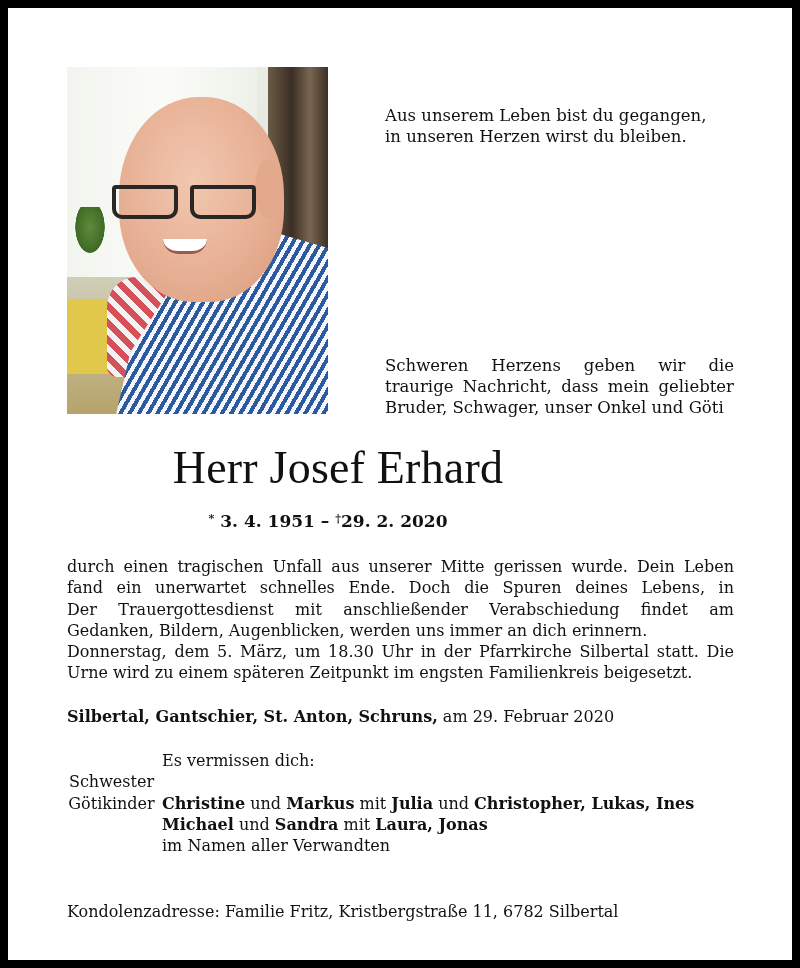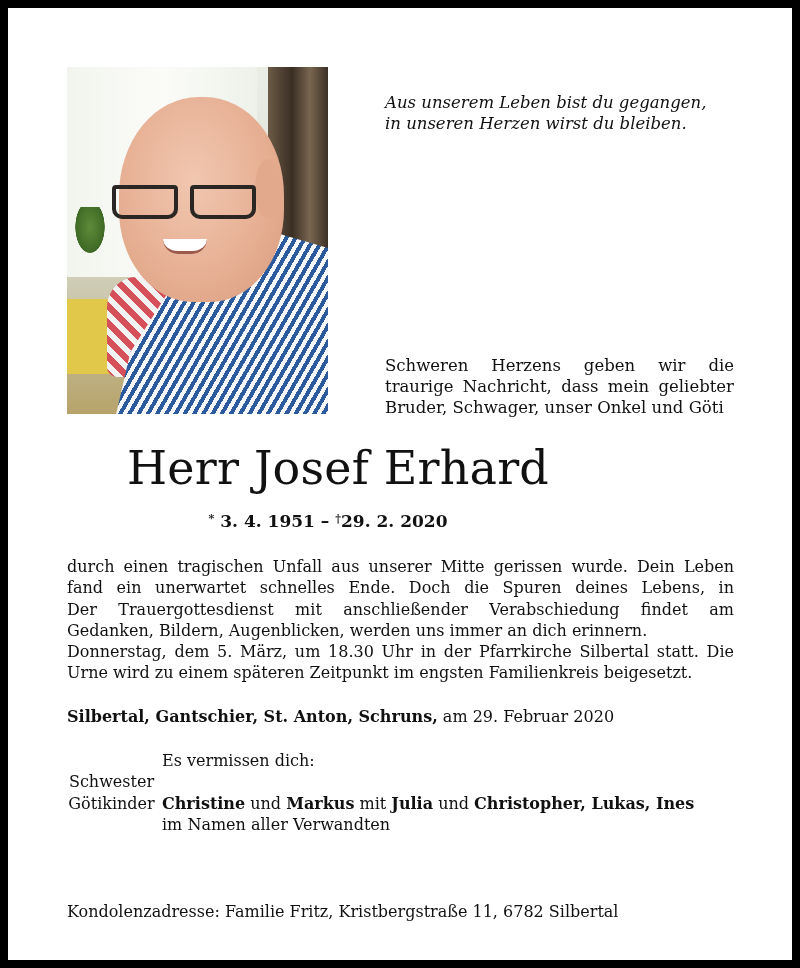--- a/index.html
+++ b/index.html
@@ -58,33 +58,33 @@
     .photo .ear {
       position: absolute; left: 188px; top: 92px; width: 26px; height: 60px;
       background: #e3a98c; border-radius: 50%;
     }
     .photo .shirt {
       position: absolute; left: 45px; top: 165px; width: 230px; height: 200px;
       background: repeating-linear-gradient(120deg, #2b5b9e 0 4px, #f4f6fb 4px 8px);
       clip-path: polygon(30% 20%, 70% 0%, 100% 10%, 100% 100%, 0% 100%, 8% 60%);
     }
     .quote {
-      position: absolute; left: 377px; top: 84px; width: 340px;
-      font-style: italic; font-size: 16.5px; line-height: 21px;
+      position: absolute; left: 377px; top: 97px; width: 340px;
+      font-size: 16.5px; line-height: 21px;
     }
     .intro {
       position: absolute; left: 377px; top: 347px; width: 349px;
       font-size: 16.5px; line-height: 21px; text-align: justify;
       text-align-last: left;
     }
     .intro .line { display: block; text-align: justify; text-align-last: justify; }
     .intro .line.last { text-align-last: left; }
     .name {
       position: absolute; left: 0; top: 432px; width: 660px; text-align: center;
-      font-size: 46px; line-height: 56px; letter-spacing: 0.2px;
+      font-size: 46px; line-height: 56px; letter-spacing: 0.2px; font-family: Liberation Serif, serif;
     }
     .dates {
       position: absolute; left: 0; top: 500px; width: 640px; text-align: center;
       font-size: 17px; font-weight: bold; line-height: 22px;
     }
     .dates sup { font-size: 11px; vertical-align: 5px; font-weight: bold; }
     .body {
       position: absolute; left: 59px; top: 548px; width: 667px;
       font-size: 16px; line-height: 21.3px;
     }
@@ -168,20 +168,21 @@
     <div id="mourner-rows">
         <div class="mrow">
           <span class="role">Schwester</span>
         </div>
         <div class="mrow">
           <span class="role">Götikinder</span>
           <span class="names"><b style="white-space: pre;">Christine</b><span style="white-space: pre;"> und </span><b style="white-space: pre;">Markus</b><span style="white-space: pre;"> mit </span><b style="white-space: pre;">Julia</b><span style="white-space: pre;"> und </span><b style="white-space: pre;">Christopher, Lukas, Ines</b></span>
         </div>
         <div class="mrow">
           <span class="role"></span>
+          <span class="names"><b style="white-space: pre;">Michael</b><span style="white-space: pre;"> und </span><b style="white-space: pre;">Sandra</b><span style="white-space: pre;"> mit </span><b style="white-space: pre;">Laura, Jonas</b></span>
         </div>
         <div class="mrow">
           <span class="role"></span>
           <span class="names"><span style="white-space: pre;">im Namen aller Verwandten</span></span>
         </div>
       </div>
   </div>
 
   <div class="address">Kondolenzadresse: Familie Fritz, Kristbergstraße 11, 6782 Silbertal</div>
 

